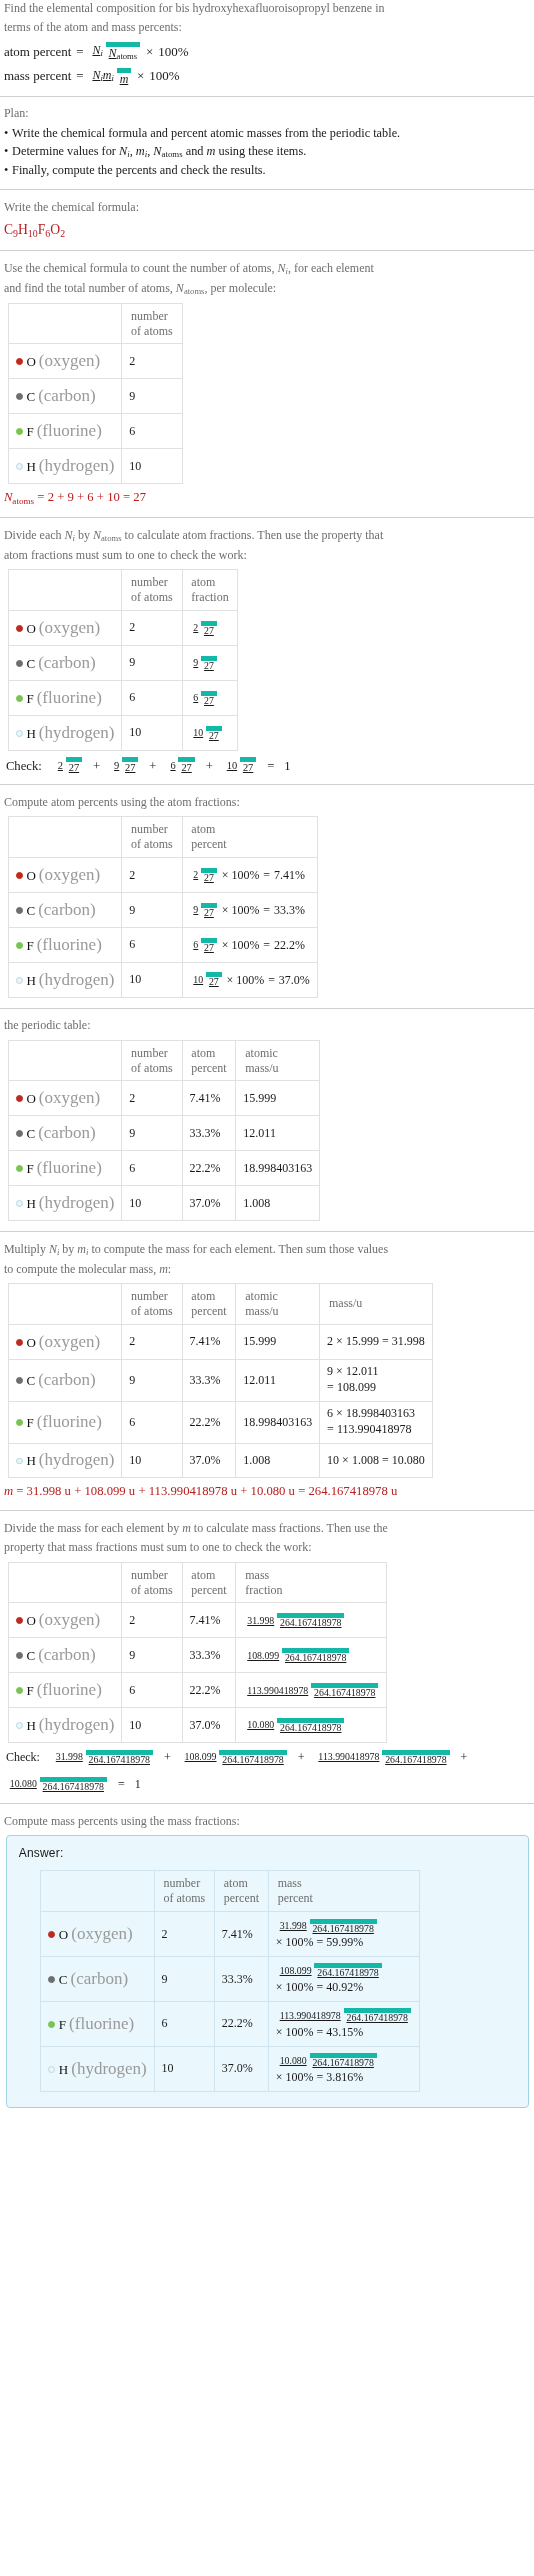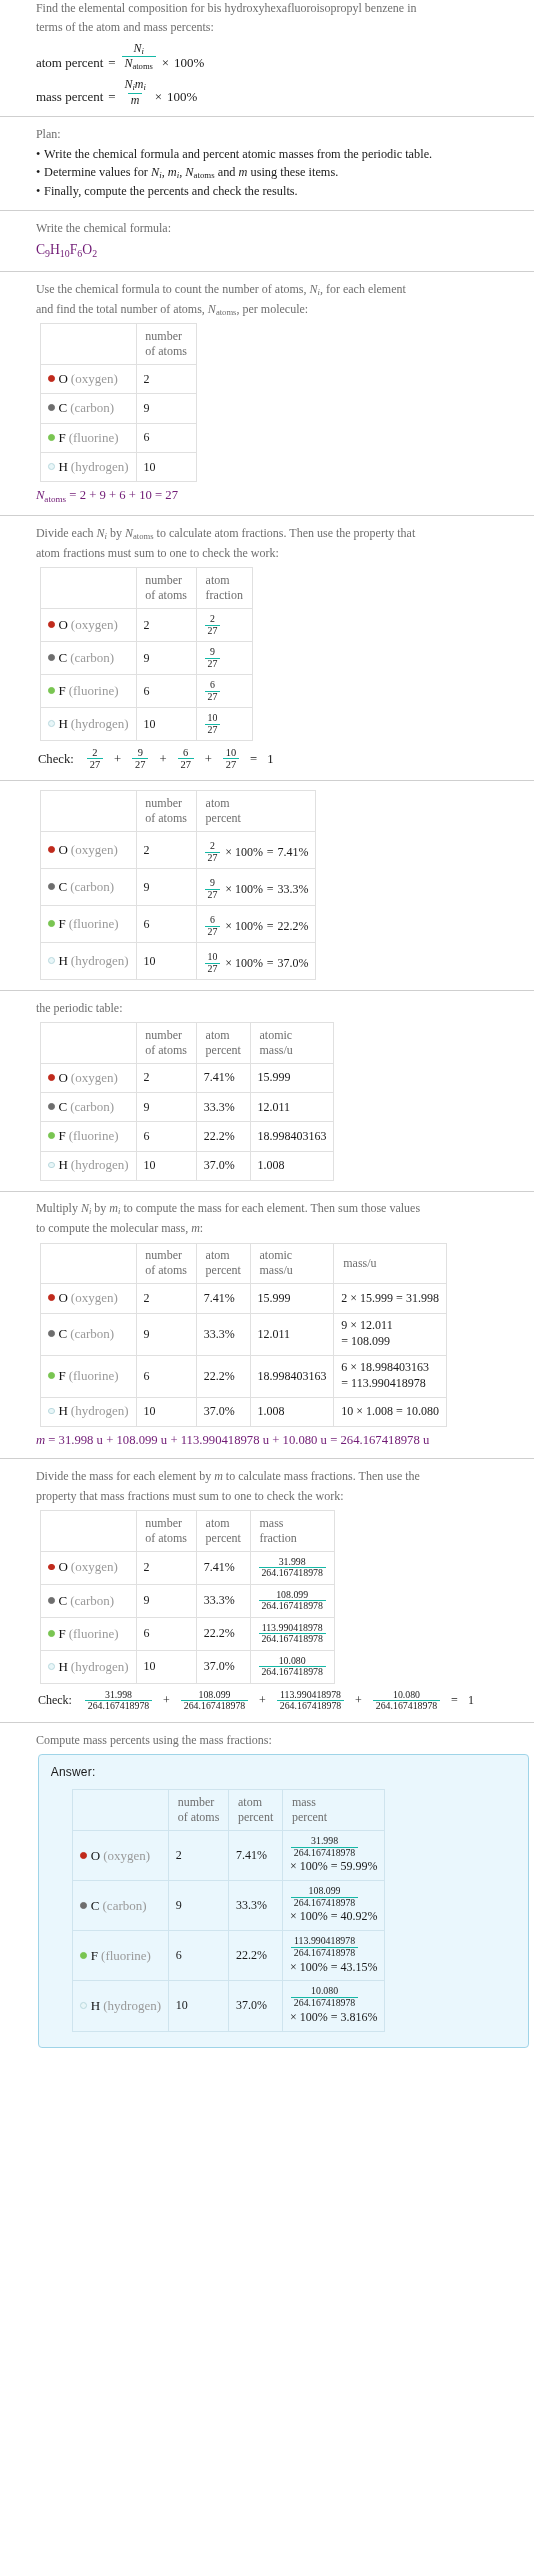--- a/index.html
+++ b/index.html
@@ -10,29 +10,29 @@
   body {
     width: 535px;
     font-family: "Liberation Serif", "DejaVu Serif", serif;
     color: #1a1a1a;
     font-size: 12px;
     line-height: 1.42;
     -webkit-font-smoothing: antialiased;
   }
   .page { width: 535px; padding: 0; }
 
-  .section { padding: 0 3.9px; margin-left: 32px; }
+  .section { padding: 0 3.9px; }
   .prompt {
     color: #6e6e6e;
     font-size: 12px;
     margin: 0 0 2px 0;
     line-height: 1.45;
   }
   .stmt {
-    color: #701a75;
+    color: #b91c1c;
     font-size: 12.7px;
     margin: 2.9px 0;
   }
   .bullets { margin: 1px 0 0 0; }
   .bullets .b { color:#1a1a1a; font-size:12.3px; margin: 1px 0; }
   .bullets .b::before { content: "\2022"; margin-right: 3.9px; }
 
   hr.rule {
     border: 0;
     border-top: 1px solid #cfcfcf;
@@ -41,30 +41,30 @@
 
   
   .mi { font-style: italic; font-family: "Liberation Serif", serif; }
   .sub { font-size: 0.72em; vertical-align: -0.28em; font-style: normal; }
   .subi { font-size: 0.72em; vertical-align: -0.28em; font-style: italic; }
   .eq { display: inline-flex; align-items: flex-end; gap: 4.9px; font-size: 13px; }
   .eqline { margin: 4.9px 0 5.9px 0; }
 
   .frac {
     display: inline-flex;
-    flex-direction: column;
     align-items: center;
     vertical-align: middle;
     line-height: 1.08;
     margin: 0 1px;
+    text-decoration: underline;
   }
   .frac .num { padding: 0 2.9px 0px 2.9px; font-size: 0.92em; }
   .frac .den {
     padding: 0px 2.9px 0 2.9px;
-    border-top: 1px solid #14b8a6;
+    border-top: 5px solid #14b8a6;
     font-size: 0.92em;
   }
   .frac.sm .num, .frac.sm .den { font-size: 0.82em; }
 
   
   table.grid {
     border-collapse: collapse;
     margin: 4.9px 0 3.9px 3.9px;
     font-size: 12px;
     background: transparent;
@@ -87,21 +87,21 @@
   td.num-cell { text-align: right; padding-right: 9.8px; }
   td.ctr { text-align: left; }
   .dot {
     display: inline-block;
     width: 6.9px; height: 6.9px;
     border-radius: 50%;
     margin-right: 3.9px;
     vertical-align: 1px;
   }
   .esym { font-size: 13px; color: #111; }
-  .ename { color: #9a9a9a; font-size: 13px; }
+  .ename { color: #9a9a9a; font-size: 17px; }
 
   .expr { display: inline-flex; align-items: center; gap: 3.9px; white-space: nowrap; }
 
   .checkline { margin: 5.9px 0 2px 2px; font-size: 12.7px; display: flex; align-items: center; flex-wrap: wrap; gap: 10px; }
   .checkline .lbl { margin-right: 2px; }
 
   .answer-box {
     border: 1px solid #9fd4e8;
     background: #eaf7fd;
     border-radius: 3.9px;
@@ -302,20 +302,21 @@
           <span class="den">27</span>
         </span>
       <span>=</span>
       <span>1</span>
     </div>
   </div>
 
   <hr class="rule">
 
   <div class="section">
+    <div class="prompt">Compute atom percents using the atom fractions:</div>
 
     <table class="grid">
       <tbody>
           <tr>
         <th class="blank"></th>
         <th>
           <span>number</span><br>
           <span>of atoms</span>
         </th>
         <th>

